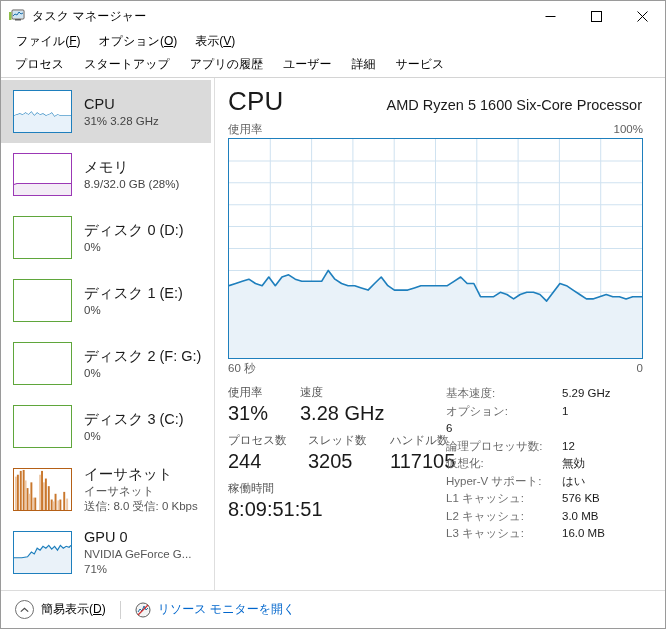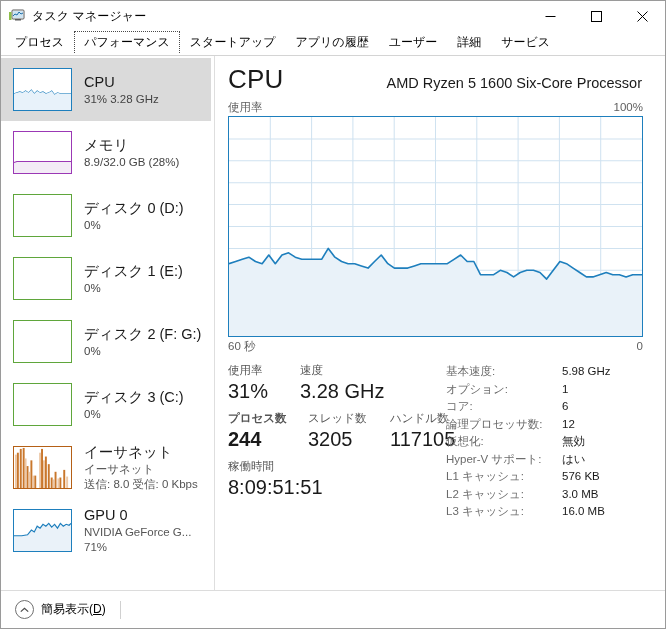--- a/index.html
+++ b/index.html
@@ -258,21 +258,21 @@
     line-height: 16px;
     white-space: nowrap;
   }
   .stat-val {
     font-size: 20px;
     color: #1a1a1a;
     line-height: 26px;
     white-space: nowrap;
   }
   .w1 { width: 72px; flex: 0 0 72px; }
-  .w2 { width: 80px; flex: 0 0 80px; font-weight: bold; }
+  .w2 { width: 80px; flex: 0 0 80px; }
   .w3 { width: 82px; flex: 0 0 82px; }
 
   .spec-row {
     display: flex;
     line-height: 17.5px;
     font-size: 11.5px;
   }
   .spec-key {
     width: 116px;
     flex: 0 0 116px;
@@ -355,24 +355,28 @@
       </div>
       <div class="win-btn close">
         <svg width="11" height="11" viewBox="0 0 11 11">
             <line x1="0.5" y1="0.5" x2="10.5" y2="10.5" stroke="#000" stroke-width="1"></line>
             <line x1="10.5" y1="0.5" x2="0.5" y2="10.5" stroke="#000" stroke-width="1"></line>
           </svg>
       </div>
     </div>
   </div>
 
+  <div class="menubar">
+    <div class="menu-item"><span>ファイル</span>(<u>F</u>)</div>
+    <div class="menu-item"><span>オプション</span>(<u>O</u>)</div>
+    <div class="menu-item"><span>表示</span>(<u>V</u>)</div>
+  </div>
 
   <div class="tabstrip">
     <div class="tab">プロセス</div>
-    <div class="tab selected">パフォーマンス</div>
     <div class="tab">スタートアップ</div>
     <div class="tab">アプリの履歴</div>
     <div class="tab">ユーザー</div>
     <div class="tab">詳細</div>
     <div class="tab">サービス</div>
   </div>
   <div class="content-divider"></div>
 
   <div class="body-split">
 
@@ -592,28 +596,27 @@
               <div class="stat-values">
                 <span class="stat-val">8:09:51:51</span>
               </div>
             </div>
 
           </div>
 
           <div class="stats-right">
             <div class="spec-row">
               <span class="spec-key">基本速度:</span>
-              <span class="spec-val">5.98 GHz</span>
+              <span class="spec-val">5.29 GHz</span>
             </div>
             <div class="spec-row">
               <span class="spec-key">オプション:</span>
               <span class="spec-val">1</span>
             </div>
             <div class="spec-row">
-              <span class="spec-key">コア:</span>
               <span class="spec-val">6</span>
             </div>
             <div class="spec-row">
               <span class="spec-key">論理プロセッサ数:</span>
               <span class="spec-val">12</span>
             </div>
             <div class="spec-row">
               <span class="spec-key">仮想化:</span>
               <span class="spec-val">無効</span>
             </div>
@@ -643,15 +646,26 @@
   <div class="statusbar">
     <div class="status-btn">
       <span class="chev-circle">
         <svg width="9" height="6" viewBox="0 0 9 6">
             <polyline points="0.8,4.6 4.5,1.2 8.2,4.6" fill="none" stroke="#4a4a4a" stroke-width="1.2"></polyline>
           </svg>
       </span>
       <span class="status-label"><span>簡易表示</span>(<u>D</u>)</span>
     </div>
     <div class="status-sep"></div>
+    <div class="status-btn">
+      <span class="resmon-icon">
+        <svg viewBox="0 0 16 16" width="16" height="16">
+          <circle cx="8" cy="8" r="7" fill="#ffffff" stroke="#5a5a5a" stroke-width="1"></circle>
+          <path d="M2 8 A6 6 0 0 1 14 8 A6 6 0 0 1 2 8 Z" fill="#f3f3f3"></path>
+          <polyline points="3,10 5,7 7,9 9,4 11,8 13,6" fill="none" stroke="#1e6fa8" stroke-width="1"></polyline>
+          <line x1="3" y1="13" x2="13" y2="3" stroke="#d03030" stroke-width="1.3"></line>
+        </svg>
+      </span>
+      <span class="link">リソース モニターを開く</span>
+    </div>
   </div>
 
 </div>
 
 </body></html>

